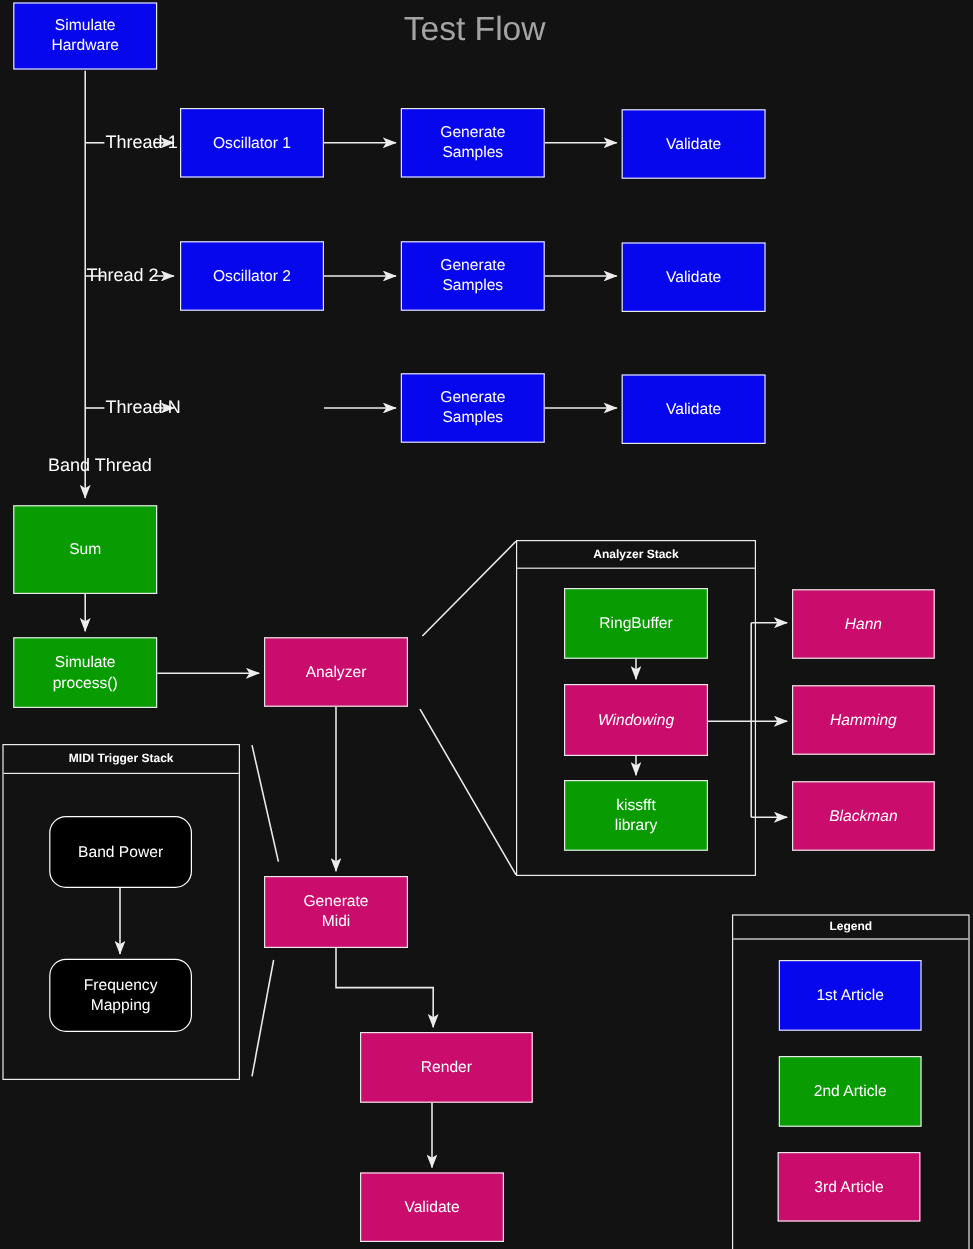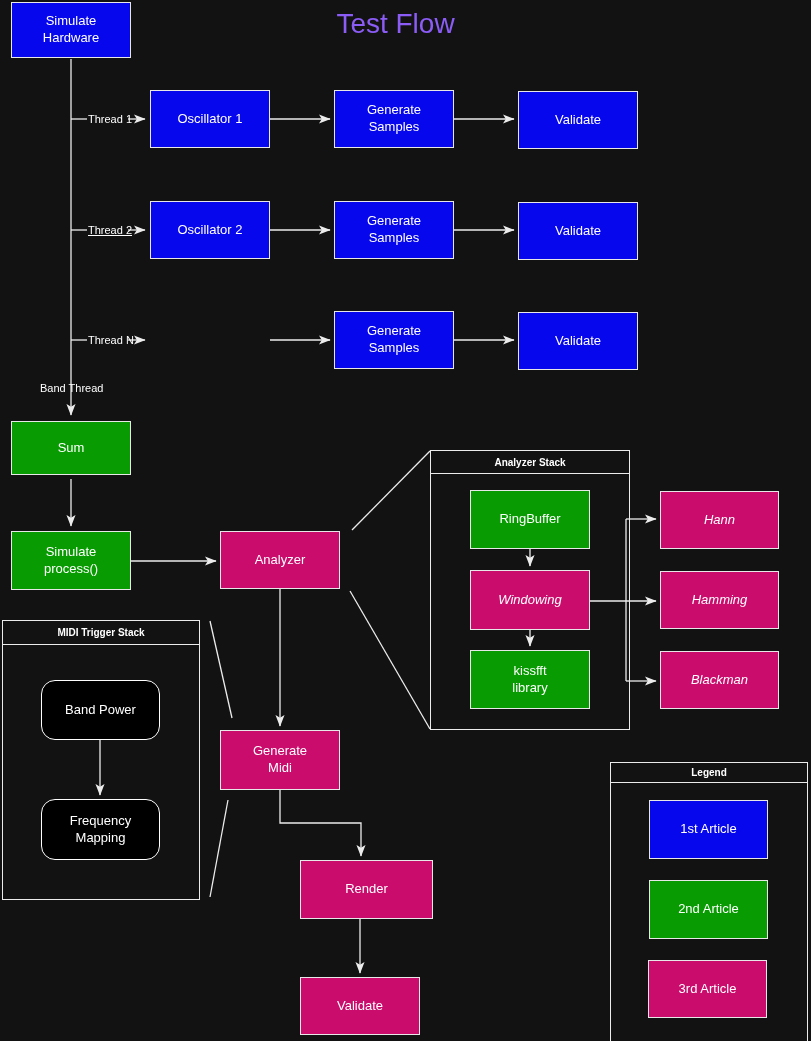--- a/index.html
+++ b/index.html
@@ -41,29 +41,29 @@
   .container .hdr {
     box-sizing: border-box;
     border-bottom: 1px solid #ececec;
     display: flex; align-items: center; justify-content: center;
     color: #ffffff; font-weight: bold; font-size: 10px;
   }
 
   .elabel {
     position: absolute;
     color: #ffffff;
-    font-size: 11px;
+    font-size: 15px;
     transform: translateY(-50%);
     white-space: nowrap;
   }
   .title {
     position: absolute;
     left: 278px; top: 8px; width: 235px;
     text-align: center;
-    color: #8b5cf6;
+    color: #a3a3a3;
     font-size: 28px;
   }
 </style>
 </head>
 <body style="background: rgb(18, 18, 18);">
 
 <div id="root">
 
   <svg id="edges" width="811" height="1041" stroke="#ececec" stroke-width="1.3" fill="none">
     <defs>
@@ -117,61 +117,61 @@
     <div class="hdr" style="height:23px;">Analyzer Stack</div>
   </div>
   <div class="container" style="left:2px;top:620px;width:198px;height:280px;">
     <div class="hdr" style="height:24px;">MIDI Trigger Stack</div>
   </div>
   <div class="container" style="left:610px;top:762px;width:198px;height:284px;">
     <div class="hdr" style="height:20px;">Legend</div>
   </div>
 
   <div class="elabel" style="left:88px;top:119px;">Thread 1</div>
-  <div class="elabel" style="left:88px;top:230px;text-decoration:underline;">Thread 2</div>
+  <div class="elabel" style="left:72px;top:230px;">Thread 2</div>
   <div class="elabel" style="left:88px;top:340px;">Thread N</div>
   <div class="elabel" style="left:40px;top:388px;">Band Thread</div>
 
   <div class="node c-blue" style="left:11px;top:2px;width:120px;height:56px;">Simulate
 Hardware</div>
 
   <div class="node c-blue" style="left:150px;top:90px;width:120px;height:58px;">Oscillator 1</div>
   <div class="node c-blue" style="left:334px;top:90px;width:120px;height:58px;">Generate
 Samples</div>
   <div class="node c-blue" style="left:518px;top:91px;width:120px;height:58px;">Validate</div>
 
   <div class="node c-blue" style="left:150px;top:201px;width:120px;height:58px;">Oscillator 2</div>
   <div class="node c-blue" style="left:334px;top:201px;width:120px;height:58px;">Generate
 Samples</div>
   <div class="node c-blue" style="left:518px;top:202px;width:120px;height:58px;">Validate</div>
 
   <div class="node c-blue" style="left:334px;top:311px;width:120px;height:58px;">Generate
 Samples</div>
   <div class="node c-blue" style="left:518px;top:312px;width:120px;height:58px;">Validate</div>
 
-  <div class="node c-green" style="left:11px;top:421px;width:120px;height:54px;">Sum</div>
+  <div class="node c-green" style="left:11px;top:421px;width:120px;height:74px;">Sum</div>
   <div class="node c-green" style="left:11px;top:531px;width:120px;height:59px;">Simulate
 process()</div>
   <div class="node c-pink" style="left:220px;top:531px;width:120px;height:58px;">Analyzer</div>
 
   <div class="node c-pink italic" style="left:470px;top:570px;width:120px;height:60px;">Windowing</div>
   <div class="node c-green" style="left:470px;top:490px;width:120px;height:59px;">RingBuffer</div>
   <div class="node c-green" style="left:470px;top:650px;width:120px;height:59px;">kissfft
 library</div>
 
   <div class="node c-pink italic" style="left:660px;top:491px;width:119px;height:58px;">Hann</div>
   <div class="node c-pink italic" style="left:660px;top:571px;width:119px;height:58px;">Hamming</div>
   <div class="node c-pink italic" style="left:660px;top:651px;width:119px;height:58px;">Blackman</div>
 
   <div class="node c-black" style="left:41px;top:680px;width:119px;height:60px;">Band Power</div>
   <div class="node c-black" style="left:41px;top:799px;width:119px;height:61px;">Frequency
 Mapping</div>
 
   <div class="node c-pink" style="left:220px;top:730px;width:120px;height:60px;">Generate
 Midi</div>
-  <div class="node c-pink" style="left:300px;top:860px;width:133px;height:59px;">Render</div>
+  <div class="node c-pink" style="left:300px;top:860px;width:144px;height:59px;">Render</div>
   <div class="node c-pink" style="left:300px;top:977px;width:120px;height:58px;">Validate</div>
 
   <div class="node c-blue" style="left:649px;top:800px;width:119px;height:59px;">1st Article</div>
   <div class="node c-green" style="left:649px;top:880px;width:119px;height:59px;">2nd Article</div>
   <div class="node c-pink" style="left:648px;top:960px;width:119px;height:58px;">3rd Article</div>
 
 </div>
 
 </body></html>

